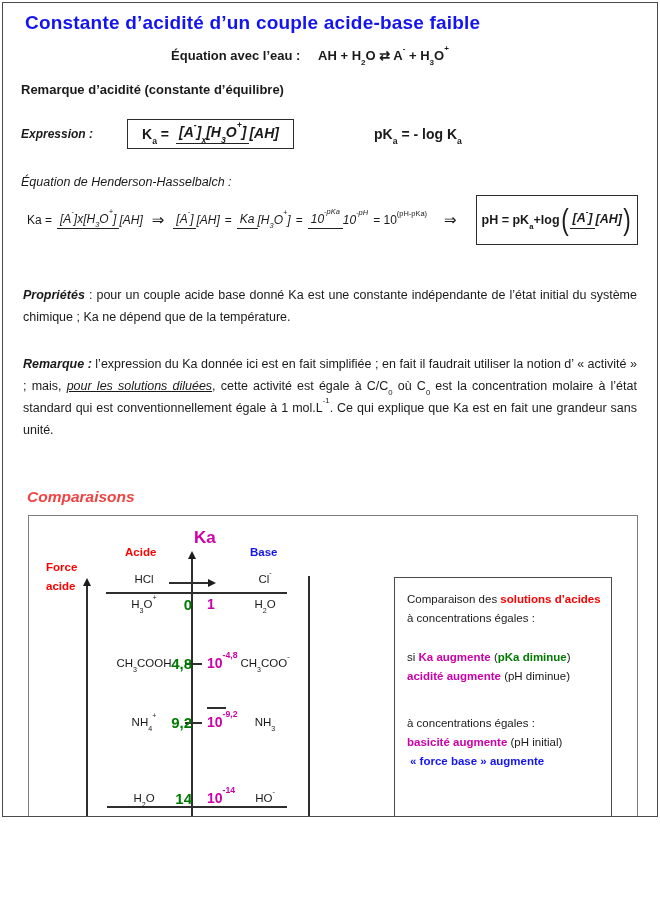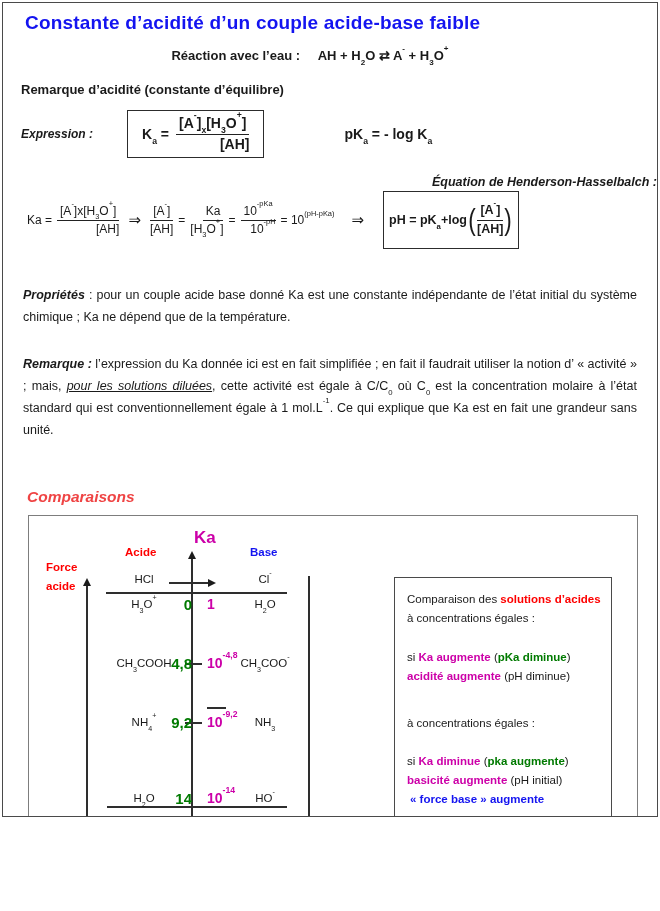--- a/index.html
+++ b/index.html
@@ -13,24 +13,24 @@
   .reaction { margin-top:14px; text-align:center; font-size:13px; font-weight:bold; padding-right:40px; }
   .reaction .eq { margin-left:14px; }
   .h2 { font-size:13px; font-weight:bold; margin:19px 0 0 18px; }
 
   .expr-row { display:flex; align-items:center; margin:11px 0 0 18px; height:52px;gap:24px; }
   .expr-label { font-size:12px; font-weight:bold; font-style:italic; width:82px; }
   .ka-box { border:1.6px solid #2c2c2c; padding:4px 14px; display:flex; align-items:center; gap:7px;
             font-weight:bold; font-size:14px; }
   .pka-def { margin-left:56px; font-size:14px; font-weight:bold; }
 
-  .h3 { font-size:12.5px; font-weight:bold; font-style:italic; margin:15px 0 0 18px;text-align:right; }
+  .h3 { font-size:12.5px; font-weight:normal; font-style:italic; margin:15px 0 0 18px; }
 
   .deriv { display:flex; align-items:center; margin:7px 0 0 24px; font-size:12px; gap:5px; height:48px; }
-  .frac { display:inline-flex; flex-direction:column; align-items:flex-end; line-height:1.25; }
+  .frac { display:inline-flex; flex-direction:row; align-items:flex-start; line-height:1.25;font-style:italic; }
   .frac .num { border-bottom:1.2px solid #222; padding:0 3px 1px; }
   .frac .den { padding-top:1px; }
   .imp { font-size:15px; margin:0 4px; }
   .result-box { border:1.3px solid #2c2c2c; margin-left:10px; padding:11px 5px;
                 display:flex; align-items:center; font-weight:bold; font-size:12.5px; }
   .bigparen { font-size:30px; font-weight:normal; line-height:.85; transform:scaleX(.75); }
 
   .para { margin:0 20px; text-align:justify; font-size:12.5px; line-height:22px; }
   .para .lead { font-weight:bold; font-style:italic; }
   .para .ul-it { font-style:italic; text-decoration:underline; }
@@ -73,21 +73,21 @@
   sup { top:-.45em; } sub { bottom:-.18em; }
 </style>
 </head>
 <body>
 
 <div class="page">
 
   <div class="title">Constante d’acidité d’un couple acide-base faible</div>
 
   <div class="reaction">
-    <span>Réaction avec l’eau :</span>
+    <span>Équation avec l’eau :</span>
     <span class="eq">AH + H<sub>2</sub>O  ⇄  A<sup>-</sup> + H<sub>3</sub>O<sup>+</sup></span>
   </div>
 
   <div class="h2">Remarque d’acidité (constante d’équilibre)</div>
 
   <div class="expr-row">
     <span class="expr-label">Expression :</span>
     <span class="ka-box">
       <span>K<sub>a</sub> =</span>
       <span class="frac">
@@ -219,23 +219,20 @@
         <span>Comparaison des </span><span class="red bold">solutions d’acides</span>
       </div>
       <div class="ib-line">à concentrations égales :</div>
       <div class="ib-line" style="margin-top:20px;">
         <span>si </span><span class="mag bold">Ka augmente</span><span> (</span><span class="grn bold">pKa diminue</span><span>)</span>
       </div>
       <div class="ib-line">
         <span class="mag bold">acidité augmente</span><span> (pH diminue)</span>
       </div>
       <div class="ib-line" style="margin-top:28px;">à concentrations égales :</div>
-      <div class="ib-line" style="margin-top:19px;">
-        <span>si </span><span class="mag bold">Ka diminue</span><span> (</span><span class="grn bold">pka augmente</span><span>)</span>
-      </div>
       <div class="ib-line">
         <span class="mag bold">basicité augmente</span><span> (pH initial)</span>
       </div>
       <div class="ib-line blue bold" style="padding-left:3px;">« force base » augmente</div>
     </div>
 
   </div>
 </div>
 
 </body></html>

